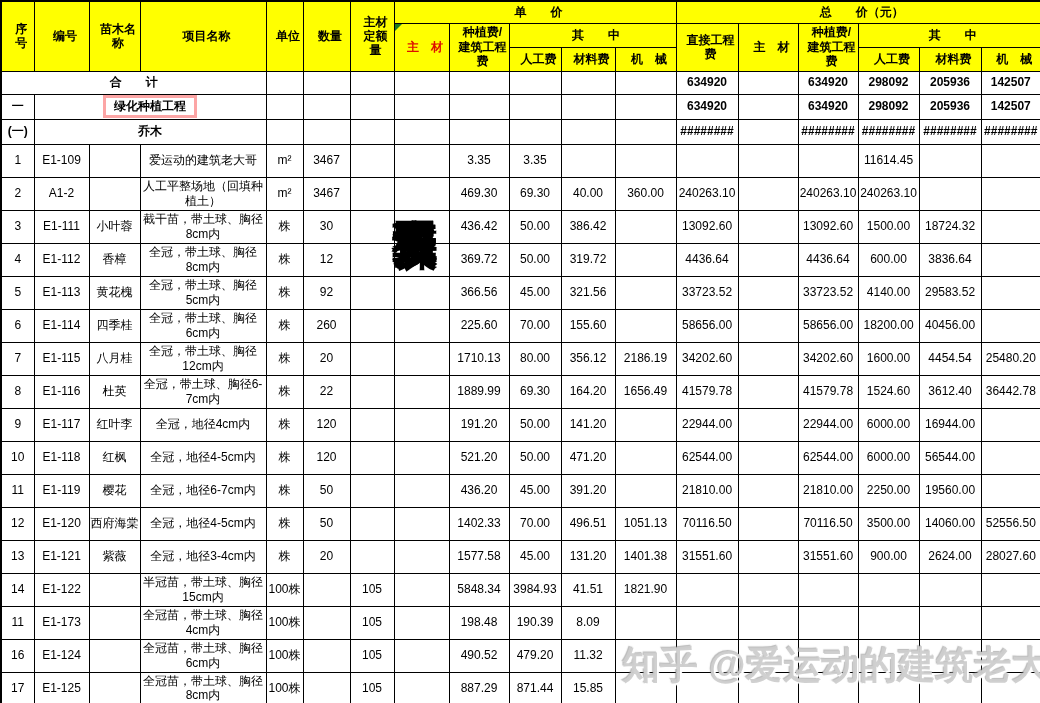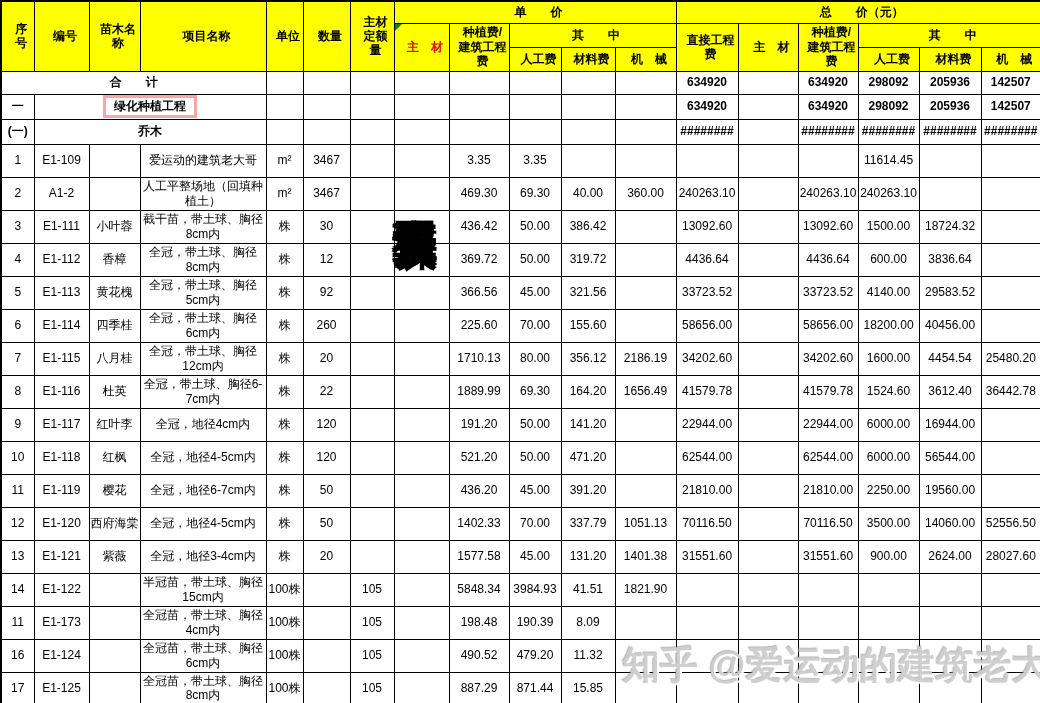--- a/index.html
+++ b/index.html
@@ -387,21 +387,21 @@
         <td class="cy">12</td>
         <td class="pk">E1-120</td>
         <td>西府海棠</td>
         <td class="desc">全冠，地径4-5cm内</td>
         <td>株</td>
         <td>50</td>
         <td></td>
         <td></td>
         <td>1402.33</td>
         <td>70.00</td>
-        <td>337.79</td>
+        <td>496.51</td>
         <td>1051.13</td>
         <td>70116.50</td>
         <td></td>
         <td>70116.50</td>
         <td>3500.00</td>
         <td>14060.00</td>
         <td>52556.50</td>
       </tr>
       <tr class="item">
         <td class="cy">13</td>

